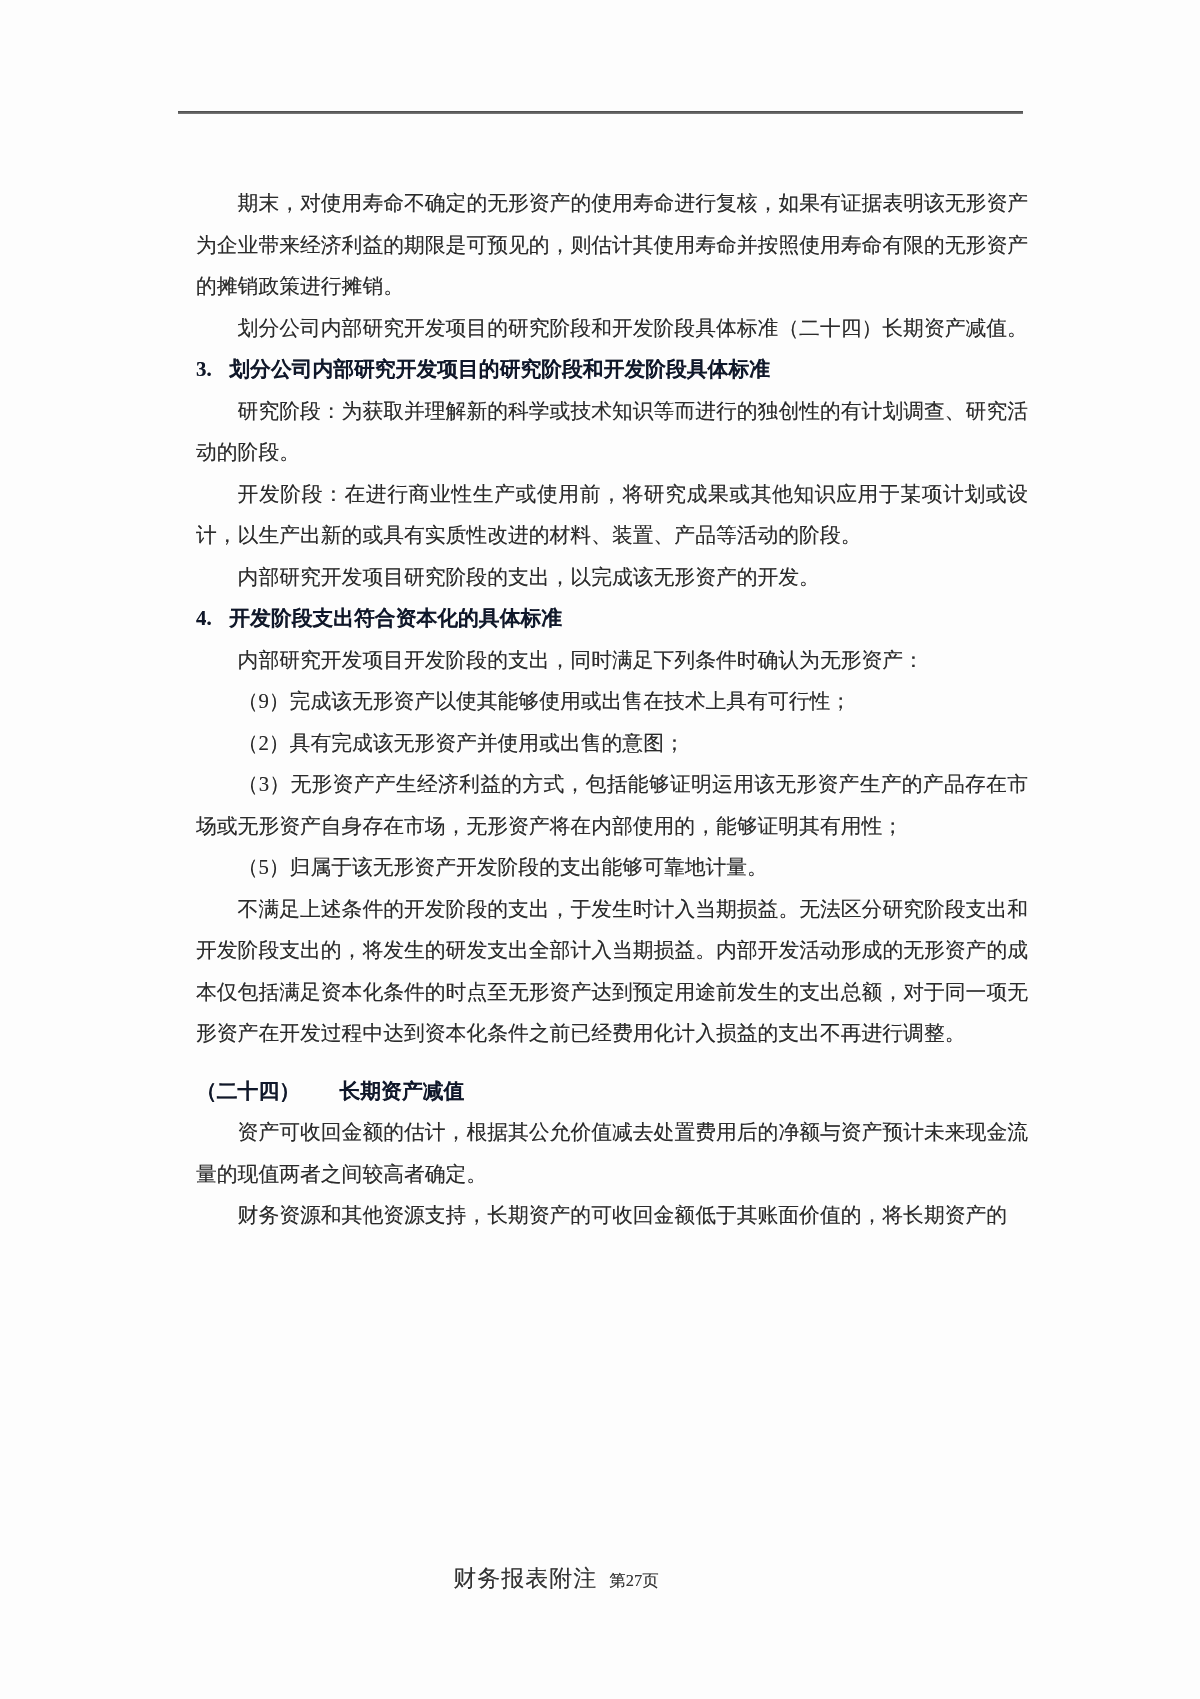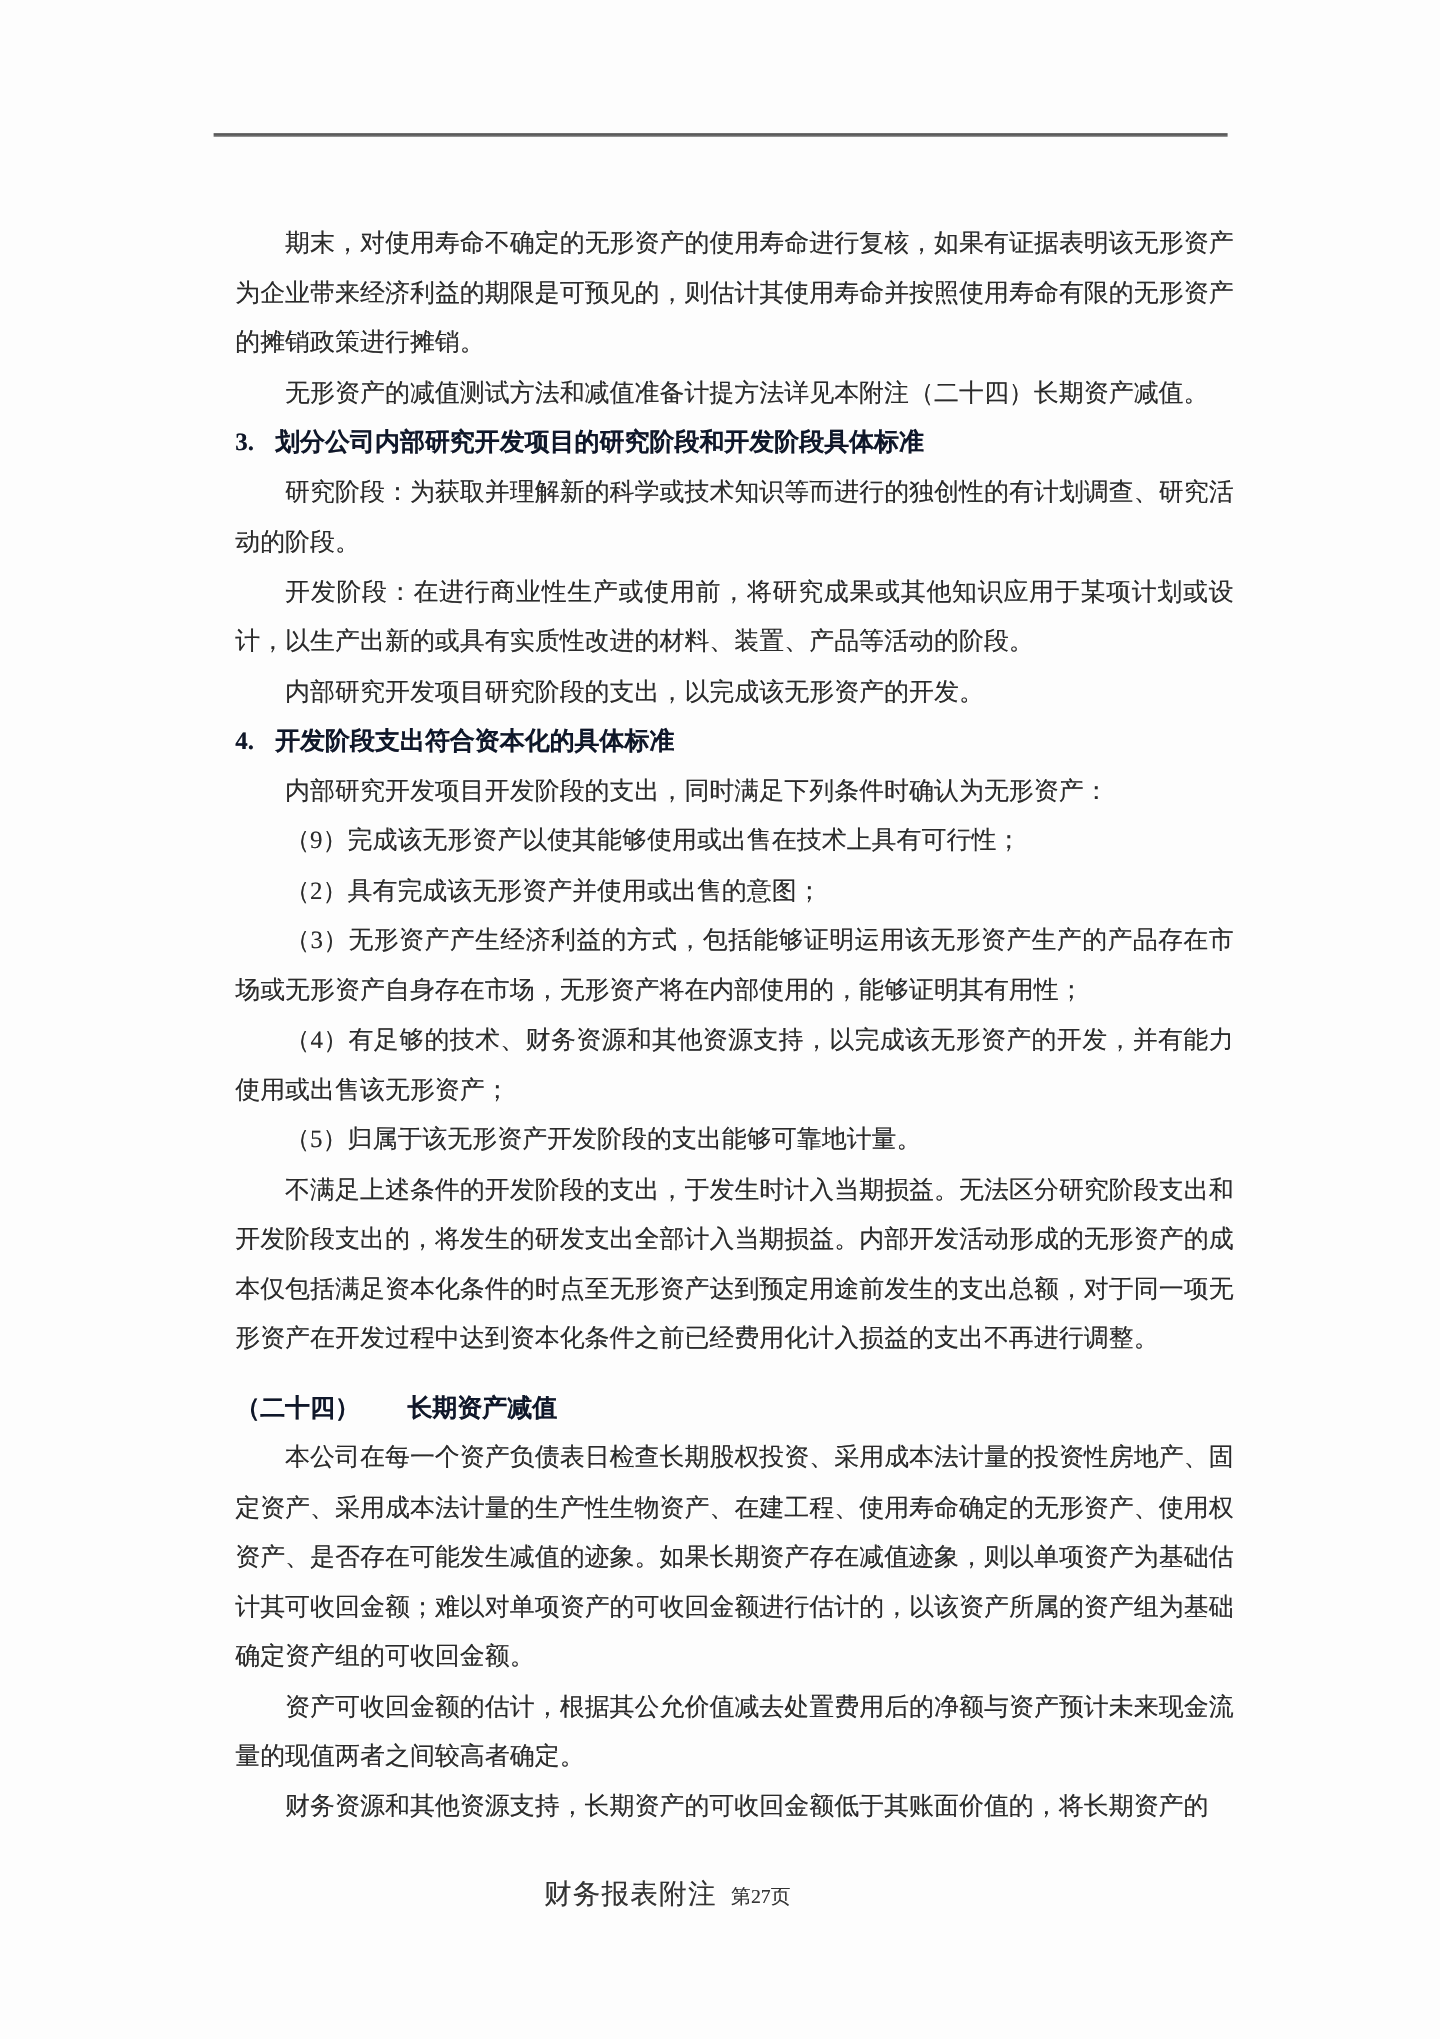--- a/index.html
+++ b/index.html
@@ -72,35 +72,33 @@
 </style>
 </head>
 <body>
 
 <div class="page">
 
   <div class="header-rule"></div>
 
   <div class="content">
     <p class="para">期末，对使用寿命不确定的无形资产的使用寿命进行复核，如果有证据表明该无形资产为企业带来经济利益的期限是可预见的，则估计其使用寿命并按照使用寿命有限的无形资产的摊销政策进行摊销。</p>
-    <p class="para">无形资产的减值测试方法和减值准备计提方法详见本附注（二十四）长期资产减值。</p>
+    <p class="para">划分公司内部研究开发项目的研究阶段和开发阶段具体标准（二十四）长期资产减值。</p>
     <p class="heading"><span class="hnum">3.</span><span class="htitle">划分公司内部研究开发项目的研究阶段和开发阶段具体标准</span></p>
     <p class="para">研究阶段：为获取并理解新的科学或技术知识等而进行的独创性的有计划调查、研究活动的阶段。</p>
     <p class="para">开发阶段：在进行商业性生产或使用前，将研究成果或其他知识应用于某项计划或设计，以生产出新的或具有实质性改进的材料、装置、产品等活动的阶段。</p>
     <p class="para">内部研究开发项目研究阶段的支出，以完成该无形资产的开发。</p>
     <p class="heading"><span class="hnum">4.</span><span class="htitle">开发阶段支出符合资本化的具体标准</span></p>
     <p class="para">内部研究开发项目开发阶段的支出，同时满足下列条件时确认为无形资产：</p>
     <p class="para">（9）完成该无形资产以使其能够使用或出售在技术上具有可行性；</p>
     <p class="para">（2）具有完成该无形资产并使用或出售的意图；</p>
     <p class="para">（3）无形资产产生经济利益的方式，包括能够证明运用该无形资产生产的产品存在市场或无形资产自身存在市场，无形资产将在内部使用的，能够证明其有用性；</p>
-    <p class="para">（4）有足够的技术、财务资源和其他资源支持，以完成该无形资产的开发，并有能力使用或出售该无形资产；</p>
     <p class="para">（5）归属于该无形资产开发阶段的支出能够可靠地计量。</p>
     <p class="para">不满足上述条件的开发阶段的支出，于发生时计入当期损益。无法区分研究阶段支出和开发阶段支出的，将发生的研发支出全部计入当期损益。内部开发活动形成的无形资产的成本仅包括满足资本化条件的时点至无形资产达到预定用途前发生的支出总额，对于同一项无形资产在开发过程中达到资本化条件之前已经费用化计入损益的支出不再进行调整。</p>
     <p class="heading heading-major"><span class="hnum">（二十四）</span><span class="htitle">长期资产减值</span></p>
-    <p class="para">本公司在每一个资产负债表日检查长期股权投资、采用成本法计量的投资性房地产、固定资产、采用成本法计量的生产性生物资产、在建工程、使用寿命确定的无形资产、使用权资产、是否存在可能发生减值的迹象。如果长期资产存在减值迹象，则以单项资产为基础估计其可收回金额；难以对单项资产的可收回金额进行估计的，以该资产所属的资产组为基础确定资产组的可收回金额。</p>
     <p class="para">资产可收回金额的估计，根据其公允价值减去处置费用后的净额与资产预计未来现金流量的现值两者之间较高者确定。</p>
     <p class="para">财务资源和其他资源支持，长期资产的可收回金额低于其账面价值的，将长期资产的</p>
   </div>
 
   <div class="footer">
     <span class="footer-title">财务报表附注</span><span class="footer-page">第27页</span>
   </div>
 
 </div>
 

